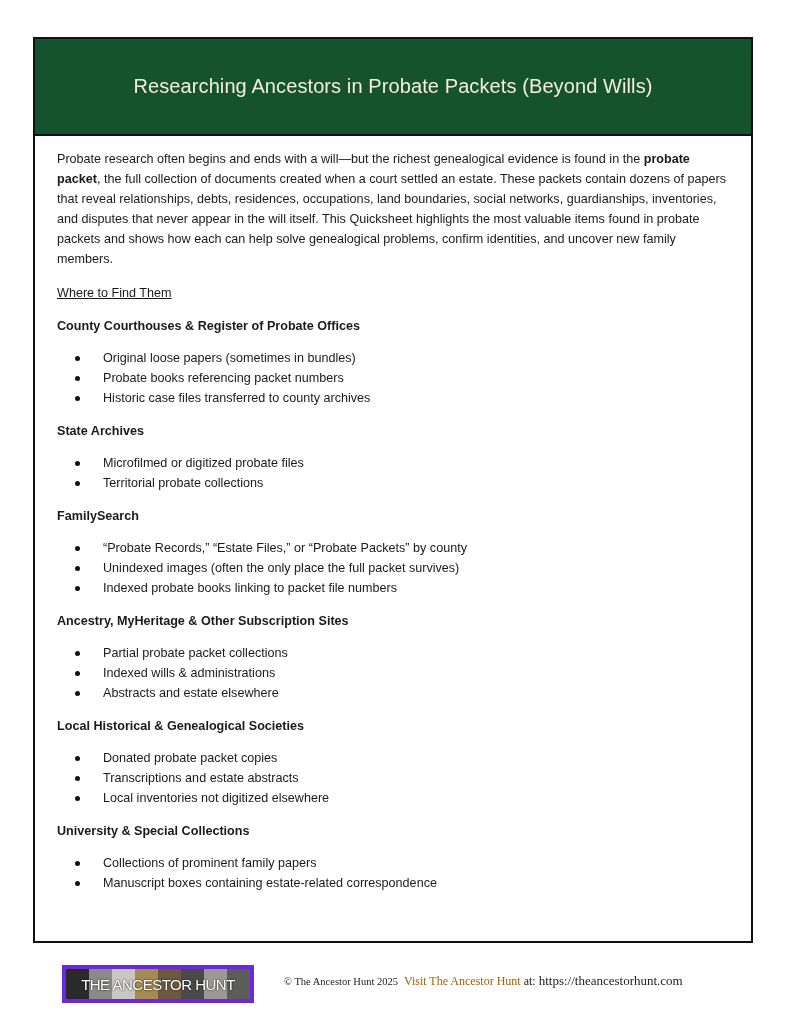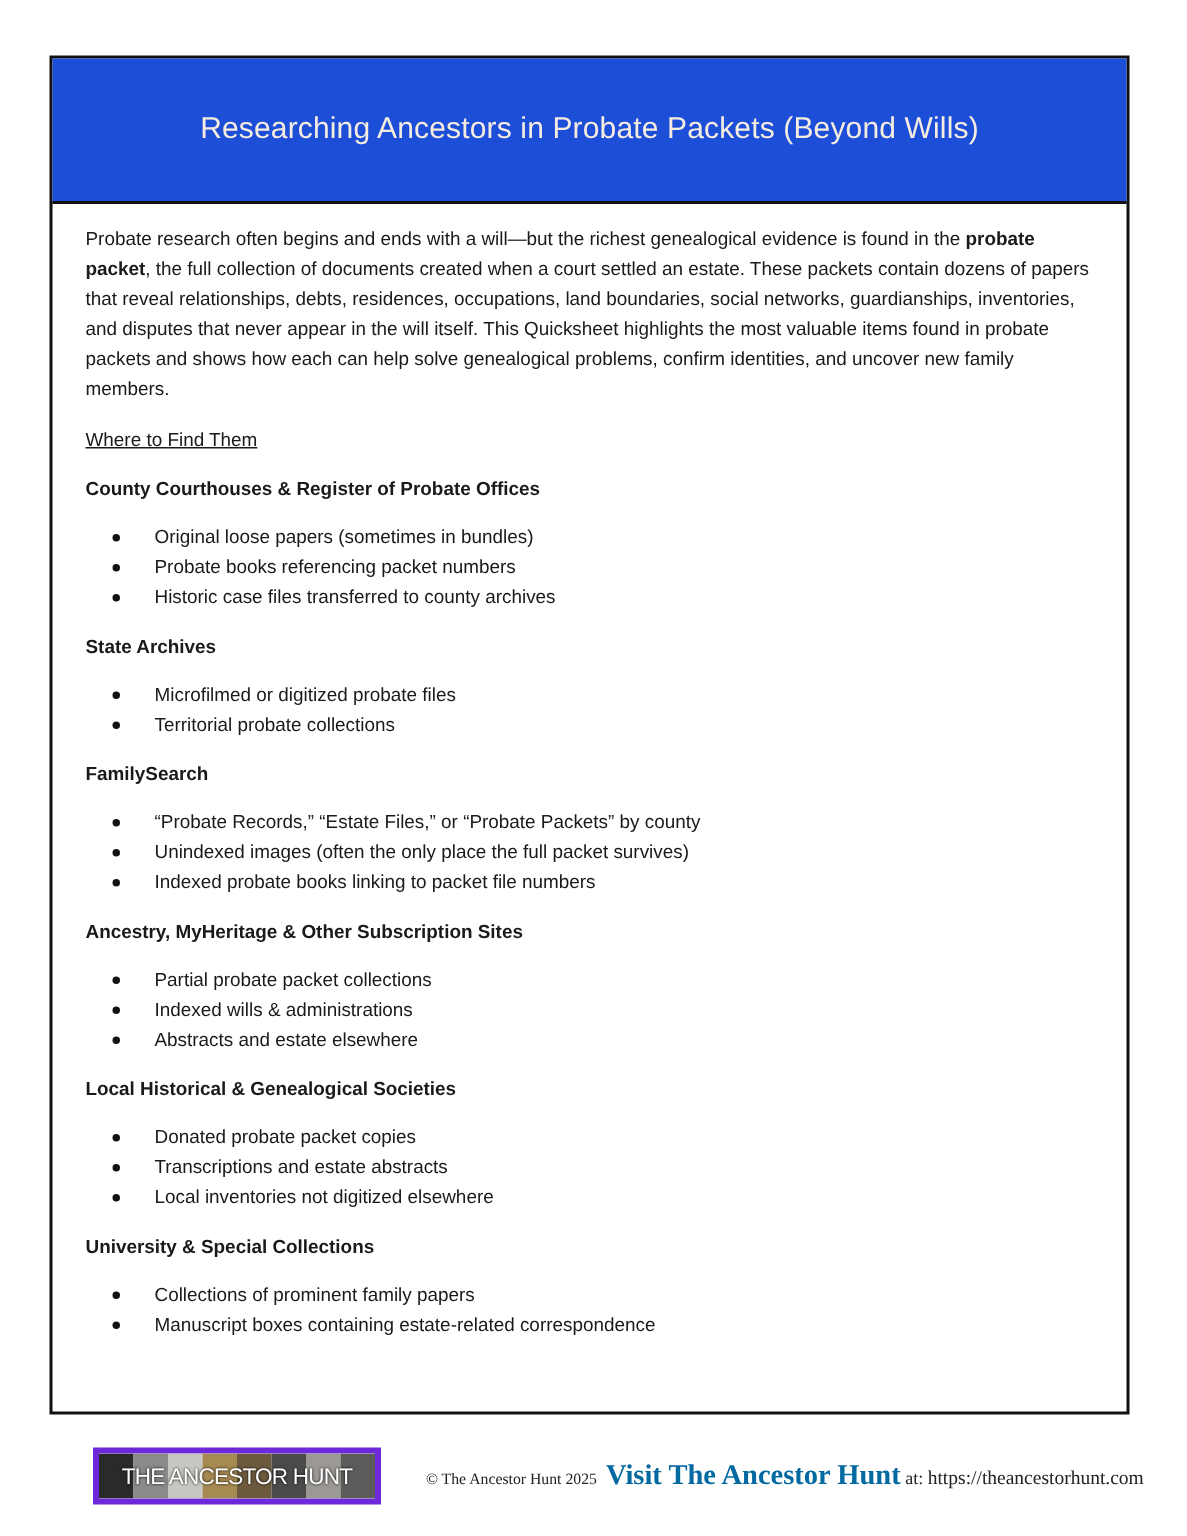--- a/index.html
+++ b/index.html
@@ -1,34 +1,34 @@
 <!DOCTYPE html>
 <html><head>
   <meta charset="utf-8">
   <style>
     html, body { margin: 0; padding: 0; background: #ffffff; }
     body { width: 791px; height: 1024px; position: relative; overflow: hidden; font-family: "Liberation Sans", sans-serif; color: #1a1a1a; }
     .frame { position: absolute; left: 33px; top: 37px; width: 720px; height: 906px; border: 2px solid #111; box-sizing: border-box; }
-    .header { height: 95px; background: #1d4ed8; border-bottom: 2px solid #111; display: flex; align-items: center; justify-content: center; }
+    .header { height: 95px; background: #14532d; border-bottom: 2px solid #111; display: flex; align-items: center; justify-content: center; }
     .header h1 { margin: 0; font-weight: normal; font-size: 20px; color: #f4ece0; letter-spacing: 0.1px; font-family: "Liberation Sans", sans-serif; }
     .content { padding: 13px 22px 0 22px; font-size: 12.6px; line-height: 20px; }
     .intro { margin: 0 0 14px 0; }
     .intro b { font-weight: bold; }
     .section-heading { font-weight: normal; text-decoration: underline; margin: 0 0 13px 0; }
     .group-title { font-weight: bold; margin: 0 0 12px 0; }
     ul.bullets { list-style: none; margin: 0 0 13px 0; padding: 0; }
     ul.bullets li { position: relative; padding-left: 46px; line-height: 20px; }
     ul.bullets li .dot { position: absolute; left: 18px; top: 8px; width: 5px; height: 5px; border-radius: 50%; background: #111; }
     .footer { position: absolute; left: 0; top: 964px; width: 791px; height: 36px; }
     .logo { position: absolute; left: 62px; top: 1px; width: 184px; height: 30px; display: flex; overflow: hidden; border: 4px solid #6d28d9; }
     .logo .tile { flex: 1; height: 100%; }
     .logo .logo-text { position: absolute; left: 0; right: 0; top: 0; bottom: 0; display: flex; align-items: center; justify-content: center; color: #fff; font-size: 15px; font-family: "Liberation Sans Narrow", "Liberation Sans", sans-serif; letter-spacing: -0.5px; text-shadow: 0 0 2px #000; }
     .footer-text { position: absolute; left: 284px; top: 9px; font-family: "Liberation Serif", serif; font-size: 12px; color: #222; white-space: nowrap; }
     .footer-text .small { font-size: 10.5px; margin-right: 6px; }
-    .footer-text .visit { font-weight: bold; color: #0369a1; font-size: 19px; }
+    .footer-text .visit { font-weight: normal; color: #a16207; font-size: 12px; }
     .footer-text .url { font-size: 13px; }
   </style>
 </head>
 <body>
 
 <div class="frame">
   <div class="header">
     <h1>Researching Ancestors in Probate Packets (Beyond Wills)</h1>
   </div>
 

